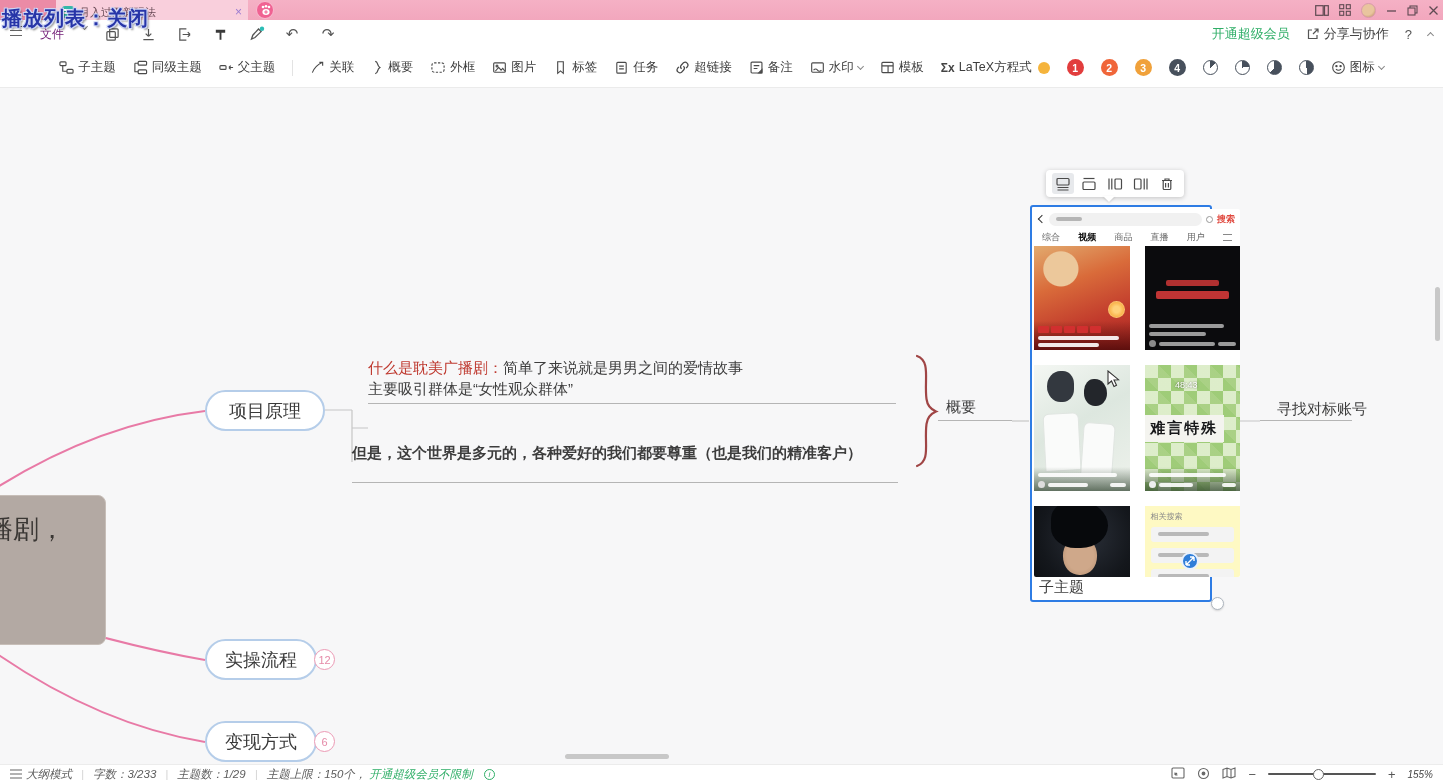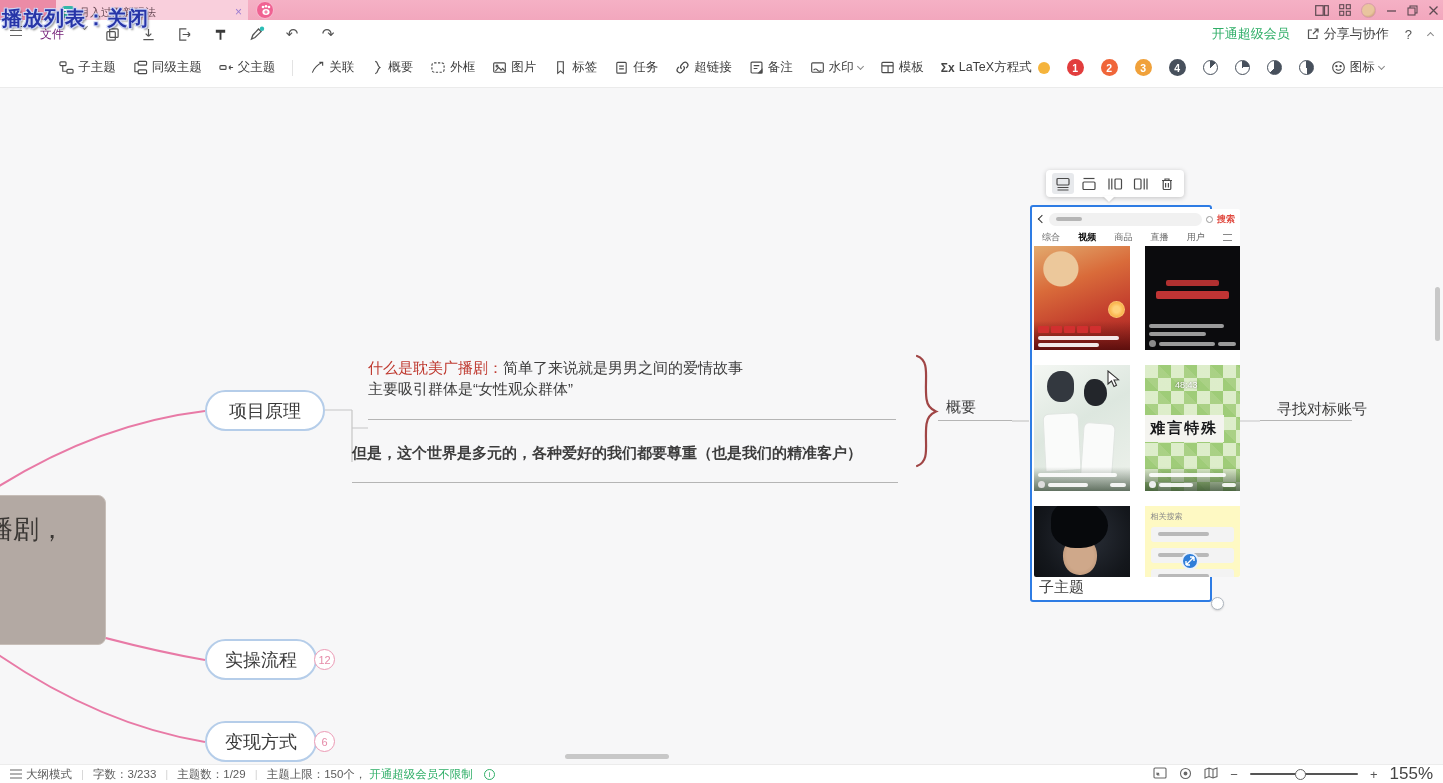--- a/index.html
+++ b/index.html
@@ -65,21 +65,21 @@
 
   .pill { position:absolute; background:#fff; border:2px solid #b5cde9; border-radius:22px;
     display:flex; align-items:center; justify-content:center; font-size:18px; color:#3a3a3a; }
   .badge { position:absolute; width:21px; height:21px; border-radius:50%; background:#fff;
     border:1.5px solid #ec9ab5; color:#e58aa8; font-size:11px; display:flex; align-items:center; justify-content:center; }
 
   .tan-node { position:absolute; left:-16px; top:407px; width:122px; height:150px; background:#b3a9a3;
     border:1px solid #c7beb8; border-radius:8px; font-size:26px; color:#3a3734; padding:16px 0 0 2px; overflow:hidden; }
 
   .ultext { position:absolute; font-size:15px; color:#3d3d3d; line-height:21px;
-    border-bottom:1px solid #b5b5b5; padding-bottom:20px; }
+    border-bottom:1px solid #b5b5b5; padding-bottom:4px; }
   .red-lead { color:#bf3a30; }
 
   .plain-label { position:absolute; font-size:15px; color:#3d3d3d; }
   .uline { position:absolute; height:1px; background:#b5b5b5; }
 
   
   .sel-node { position:absolute; left:1030px; top:117px; width:182px; height:397px; background:#fff;
     border:2px solid #2e7ce4; border-radius:3px; }
   .phone { position:absolute; left:2px; top:2px; width:206px; height:368px; background:#fff; overflow:hidden; border-radius:2px; }
   .sub-label { position:absolute; left:7px; bottom:3px; font-size:15px; color:#3d3d3d; }
@@ -145,31 +145,31 @@
   .rel-pill:after { content:""; position:absolute; left:7px; top:5px; height:4px; width:62%; background:#b9b9b9; border-radius:2px; }
   .blue-handle { position:absolute; left:1181px; top:464px; width:18px; height:18px; border-radius:50%;
     background:#2f7ed8; border:2px solid #eaf2fd; display:flex; align-items:center; justify-content:center; }
   .cursor { position:absolute; left:1106px; top:282px; }
 
   .scroll-v { position:absolute; left:1435px; top:199px; width:5px; height:54px; background:#c8c8c8; border-radius:3px; }
   .scroll-h { position:absolute; left:565px; top:666px; width:104px; height:5px; background:#c8c8c8; border-radius:3px; }
 
   
   .statusbar { position:absolute; left:0; top:764px; width:100%; height:19px; background:#fff;
-    border-top:1px solid #ececec; display:flex; align-items:center; font-size:11.5px; color:#5c5c5c; }
+    border-top:1px solid #ececec; display:flex; align-items:center; font-size:11.5px; color:#5c5c5c;font-style:italic; }
   .sb-left { display:flex; align-items:center; gap:9px; padding-left:10px; }
   .sb-sep { color:#d5d5d5; }
   .sb-green { color:#2fae67; }
   .info-i { display:inline-block; width:11px; height:11px; border:1px solid #2fae67; border-radius:50%;
     color:#2fae67; font-size:8px; text-align:center; line-height:10px; margin-left:2px; }
   .sb-right { position:absolute; right:10px; display:flex; align-items:center; gap:12px; }
   .slider { width:108px; height:2px; background:#555; border-radius:1px; position:relative; }
   .slider-knob { position:absolute; left:42%; top:-4.5px; width:11px; height:11px; border-radius:50%;
     background:#fff; border:1.3px solid #666; }
-  .zoom-pct { font-size:17px; color:#444; }
+  .zoom-pct { font-size:10px; color:#444; }
   .pm { font-size:13px; color:#555; }
 </style>
 </head>
 <body>
 
 <div class="app">
 
   <div class="titlebar">
     <div class="tab-stub"></div>
     <div class="doc-tab">

